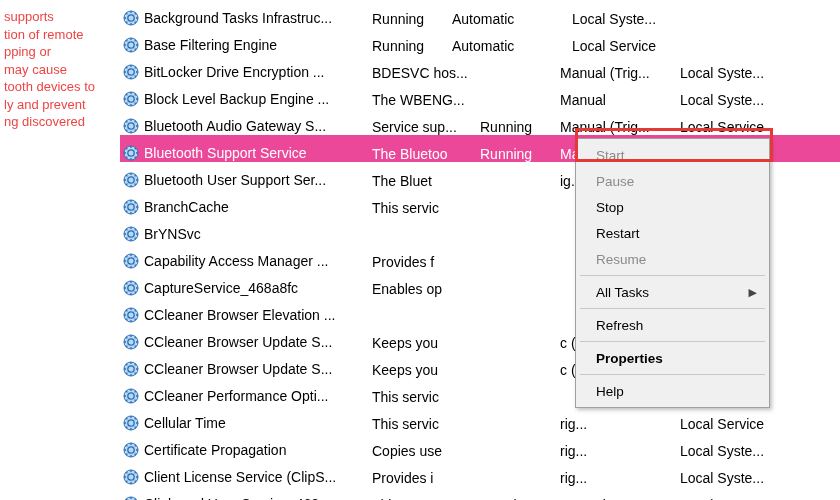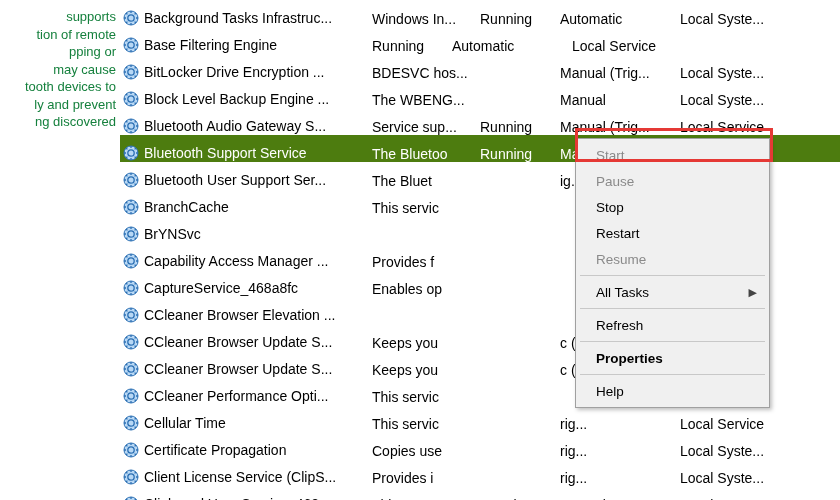--- a/index.html
+++ b/index.html
@@ -16,40 +16,39 @@
   }
   .container {
     display: flex;
     height: 100%;
   }
   .left-panel {
     width: 120px;
     padding: 8px 4px;
     font-size: 13px;
     line-height: 1.35;
-    color: #15803d;
+    color: #ef4444;
     overflow: hidden;
-    text-align: right;
   }
   .right-panel {
     flex: 1;
     position: relative;
   }
   .table {
     width: 100%;
   }
   .row {
     display: flex;
     align-items: flex-end;
     height: 27px;
     white-space: nowrap;
     overflow: hidden;
   }
   .row.selected {
-    background: #4d7c0f;
+    background: #ec4899;
     color: #fff;
   }
   .col-name {
     width: 252px;
     display: flex;
     align-items: center;
     overflow: hidden;
     padding-left: 2px;
   }
   .col-desc { width: 108px; overflow: hidden; text-overflow: ellipsis; }
@@ -140,21 +139,20 @@
                   <line x1="14" y1="9" x2="16" y2="9"></line>
                   <line x1="4" y1="4" x2="5.4" y2="5.4"></line>
                   <line x1="12.6" y1="12.6" x2="14" y2="14"></line>
                   <line x1="14" y1="4" x2="12.6" y2="5.4"></line>
                   <line x1="5.4" y1="12.6" x2="4" y2="14"></line>
                 </g>
               </svg>
             </span>
             <span class="name-text">Background Tasks Infrastruc...</span>
           </div>
-          <div class="col-desc">Windows In...</div>
           <div class="col-status">Running</div>
           <div class="col-startup">Automatic</div>
           <div class="col-logon">Local Syste...</div>
         </div>
         <div class="row">
           <div class="col-name">
             <span class="icon">
               <svg class="gear-svg" viewBox="0 0 18 18" width="18" height="18">
                 <circle cx="9" cy="9" r="7" fill="#b8d8f5" stroke="#2b6fb3" stroke-width="1"></circle>
                 <circle cx="9" cy="9" r="3.2" fill="none" stroke="#2b6fb3" stroke-width="1.3"></circle>

